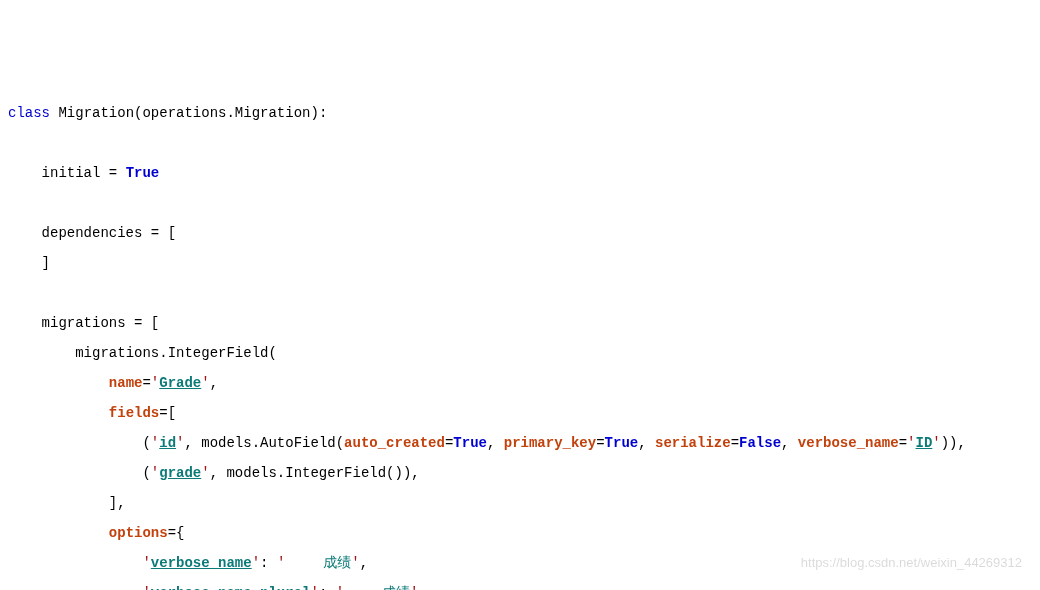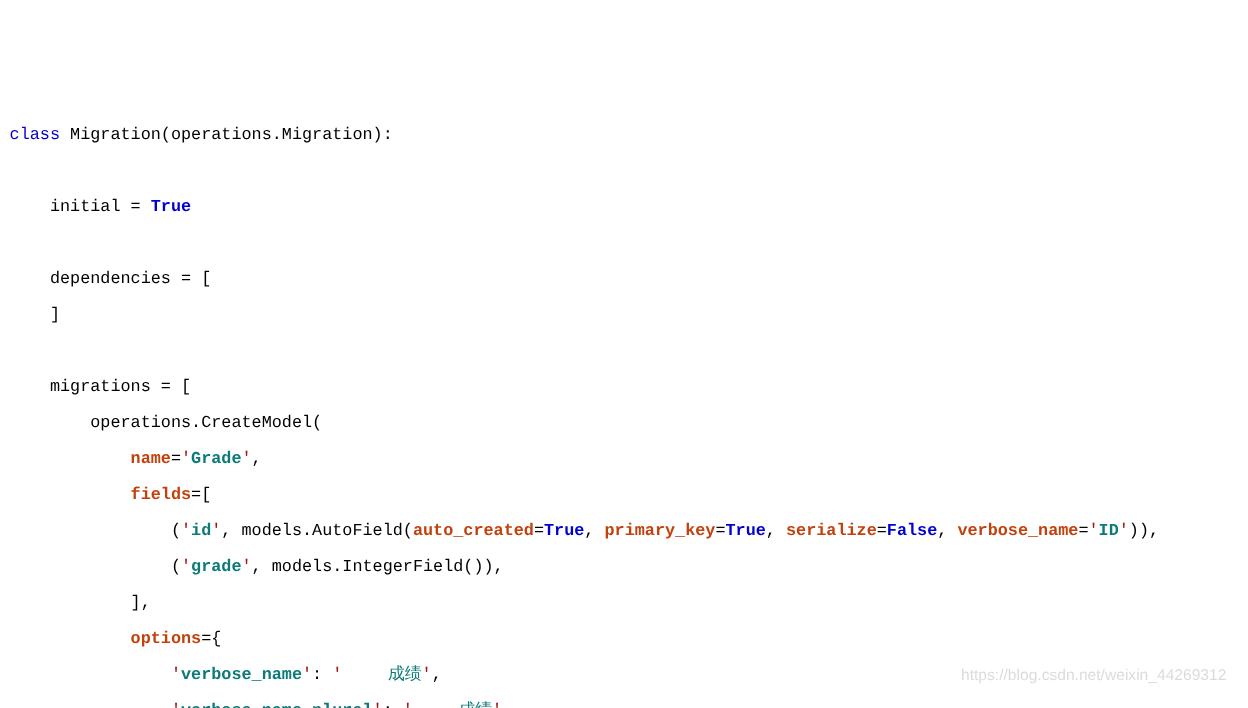--- a/index.html
+++ b/index.html
@@ -13,21 +13,21 @@
     white-space: pre;
     position: relative;
     width: 1040px;
     height: 590px;
     box-sizing: border-box;
     overflow: hidden;
   }
   .kw { color: #0000d0; font-weight: normal; }
   .bool { color: #0000d0; font-weight: bold; }
   .param { color: #c2410c; font-weight: bold; }
-  .str { color: #0b7a78; font-weight: bold; }
+  .str { color: #0b7a78; font-weight: bold; text-decoration: underline; }
   .strn { color: #0b7a78; margin-left: 38px; }
   .sq { color: #a31515; }
   .wm {
     position: absolute;
     right: 18px;
     bottom: 12px;
     color: rgba(0,0,0,0.15);
     font-family: Arial, sans-serif;
     font-size: 13px;
     white-space: nowrap;
@@ -39,21 +39,21 @@
 
 
 <div><span class="kw">class</span> <span>Migration</span><span>(operations.Migration):</span>
 
     <span>initial = </span><span class="bool">True</span>
 
     <span>dependencies = [</span>
     <span>]</span>
 
     <span>migrations = [</span>
-        <span>operations.CreateModel(</span>
+        <span>migrations.IntegerField(</span>
             <span class="param">name</span><span>=</span><span class="sq">'</span><span class="str">Grade</span><span class="sq">'</span><span>,</span>
             <span class="param">fields</span><span>=[</span>
                 (<span class="sq">'</span><span class="str">id</span><span class="sq">'</span><span>, models.AutoField(</span><span class="param">auto_created</span><span>=</span><span class="bool">True</span><span>, </span><span class="param">primary_key</span><span>=</span><span class="bool">True</span><span>, </span><span class="param">serialize</span><span>=</span><span class="bool">False</span><span>, </span><span class="param">verbose_name</span><span>=</span><span class="sq">'</span><span class="str">ID</span><span class="sq">'</span><span>)),</span>
                 (<span class="sq">'</span><span class="str">grade</span><span class="sq">'</span><span>, models.IntegerField()),</span>
             <span>],</span>
             <span class="param">options</span><span>={</span>
                 <span class="sq">'</span><span class="str">verbose_name</span><span class="sq">'</span><span>: </span><span class="sq">'</span><span class="strn">成绩</span><span class="sq">'</span><span>,</span>
                 <span class="sq">'</span><span class="str">verbose_name_plural</span><span class="sq">'</span><span>: </span><span class="sq">'</span><span class="strn">成绩</span><span class="sq">'</span><span>,</span>
                 
             

